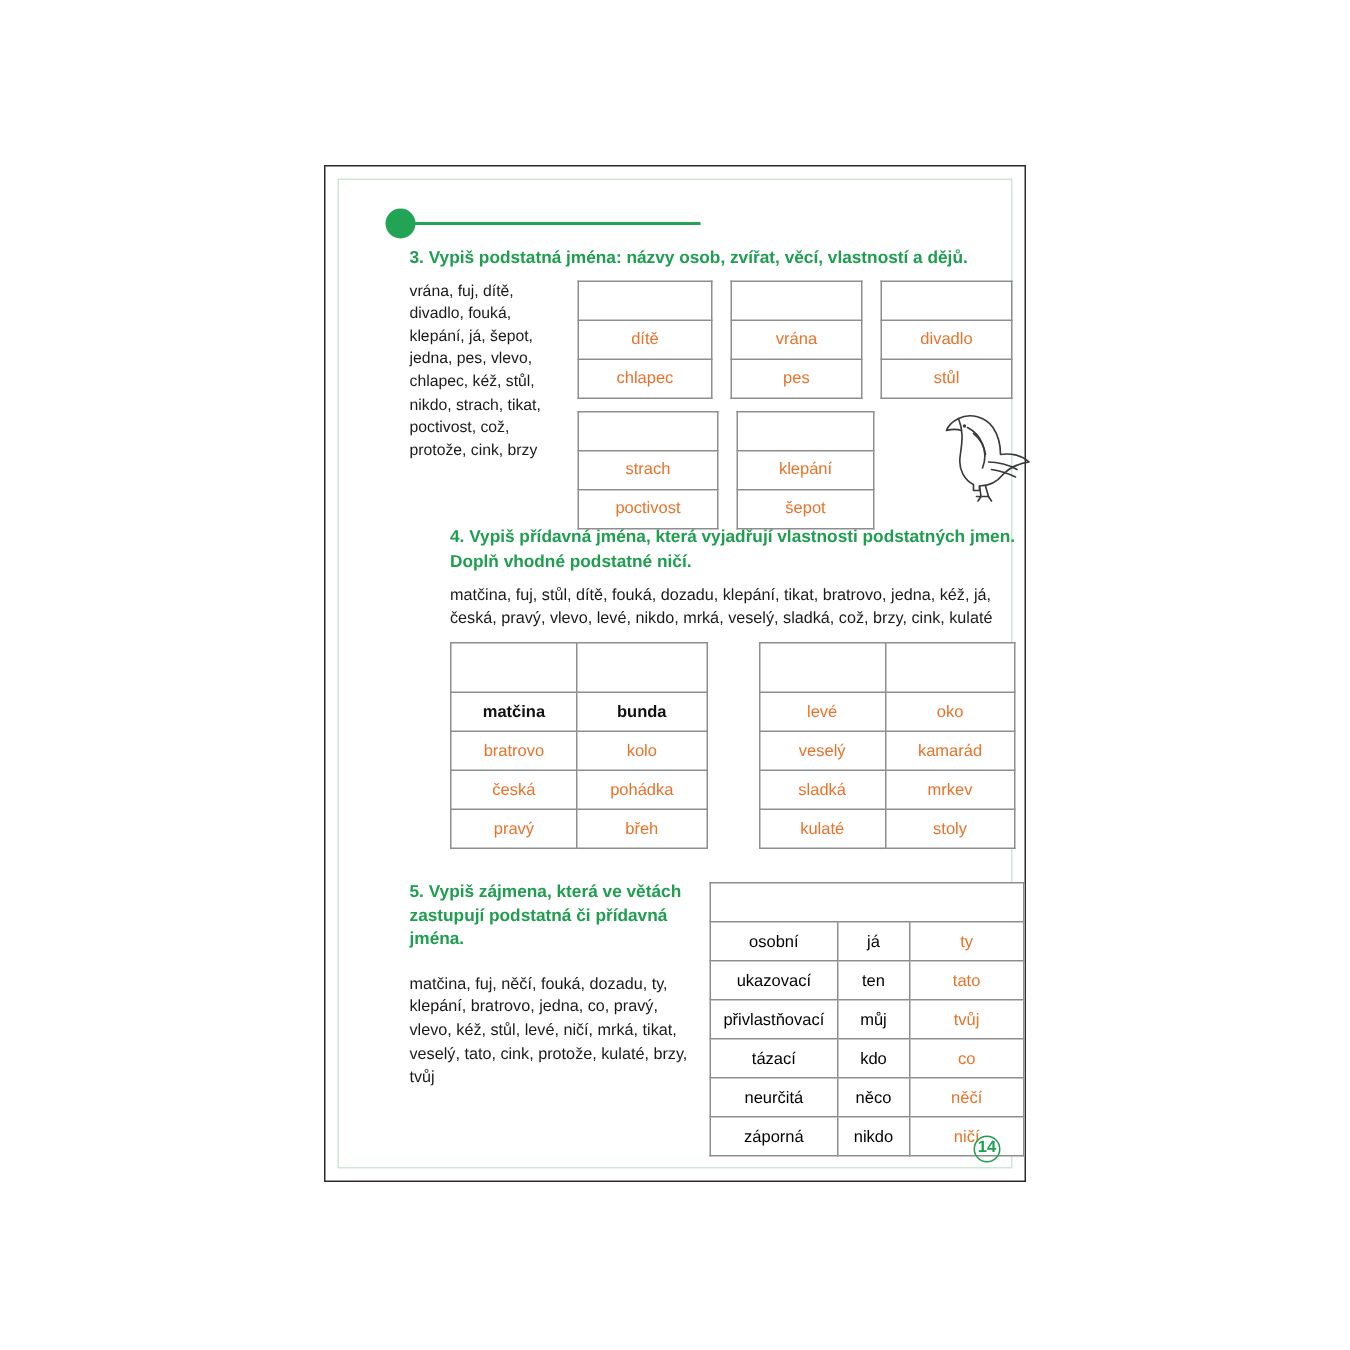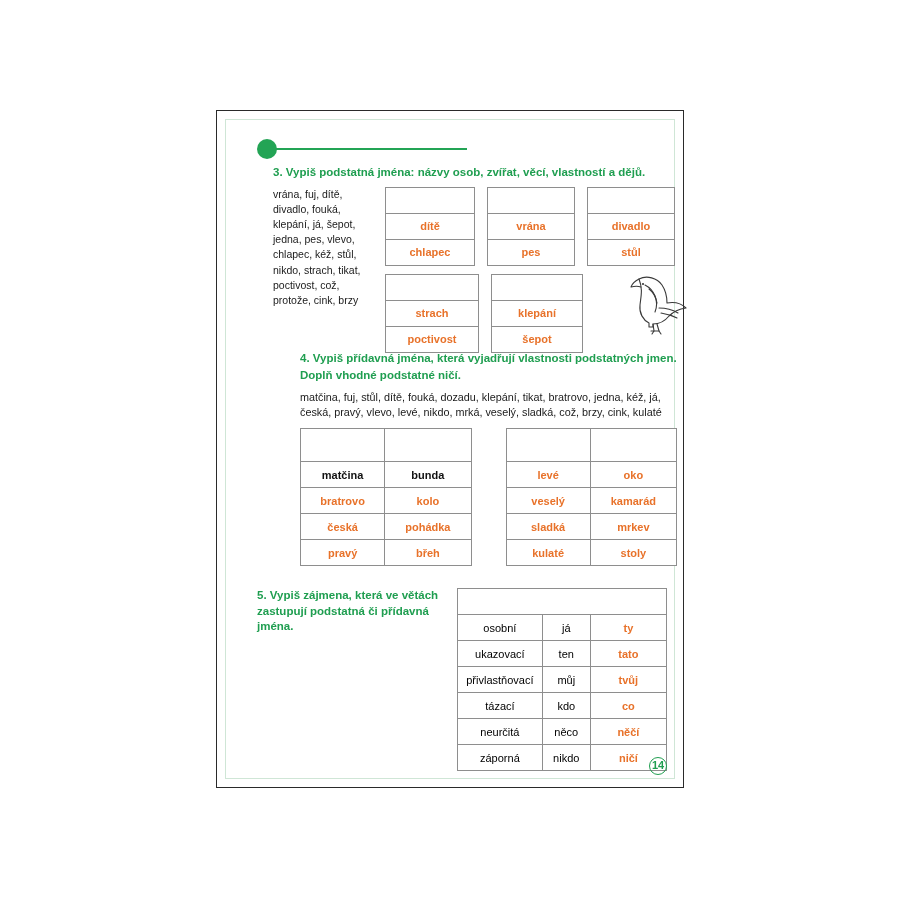--- a/index.html
+++ b/index.html
@@ -116,21 +116,21 @@
   }
   th.hdr {
     background: #8e8e8e;
     color: #ffffff;
     font-weight: bold;
     font-size: 10.5px;
     border: 1px solid #8e8e8e;
   }
   td.ans {
     color: #e8722a;
-    font-weight: bold;
+    font-weight: normal;
   }
   td.given {
     color: #111111;
     font-weight: bold;
   }
   .w88 { width: 88px; }
   .w86 { width: 86px; }
 
   
   .bird {
@@ -152,20 +152,21 @@
   .ex4-tables {
     display: flex;
     gap: 34px;
   }
   .w94 { width: 94px; }
 
   
   .ex5 {
     position: relative;
     margin-top: 22px;
+    margin-left: 16px;
     min-height: 200px;
   }
   .ex5-left {
     position: absolute;
     left: 0;
     top: 0;
     width: 188px;
   }
   .ex5-words {
     font-size: 10.8px;
@@ -364,20 +365,21 @@
             <td class="ans w94">stoly</td>
           </tr>
         </tbody>
           </table>
       </div>
     </div>
 
     <div class="ex5">
       <div class="ex5-left">
         <div class="ex-heading">5. Vypiš zájmena, která ve větách zastupují podstatná či přídavná jména.</div>
+        <div class="ex5-words">matčina, fuj, něčí, fouká, dozadu, ty, klepání, bratrovo, jedna, co, pravý, vlevo, kéž, stůl, levé, ničí, mrká, tikat, veselý, tato, cink, protože, kulaté, brzy, tvůj</div>
       </div>
 
       <div class="ex5-right">
         <table class="grid pron-tbl">
           <tbody>
               <tr>
             <th class="hdr" colspan="3" style="text-align:left;padding-left:6px;width:208px">zájmena</th>
           </tr>
           <tr>
             <td class="pc1">osobní</td>

